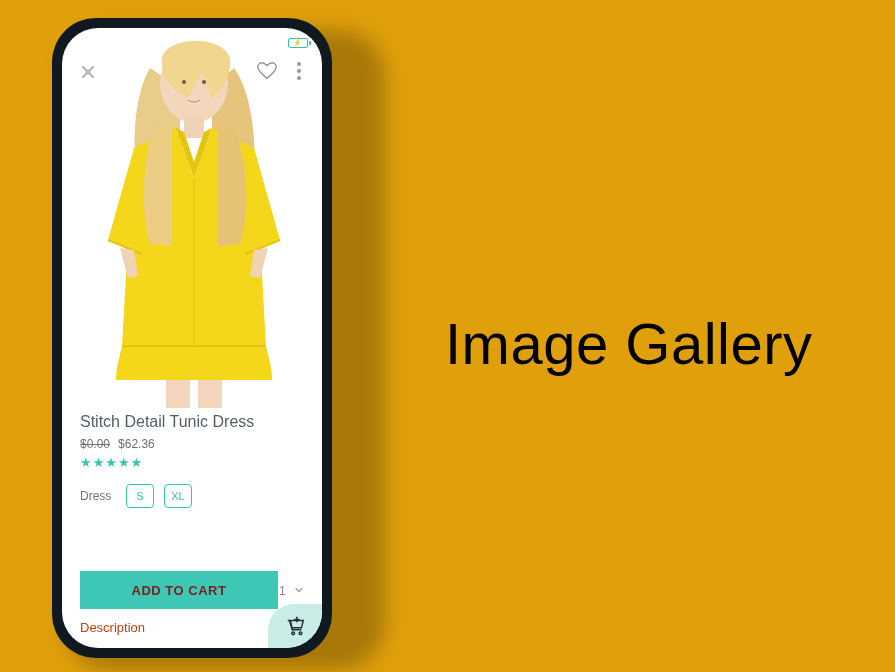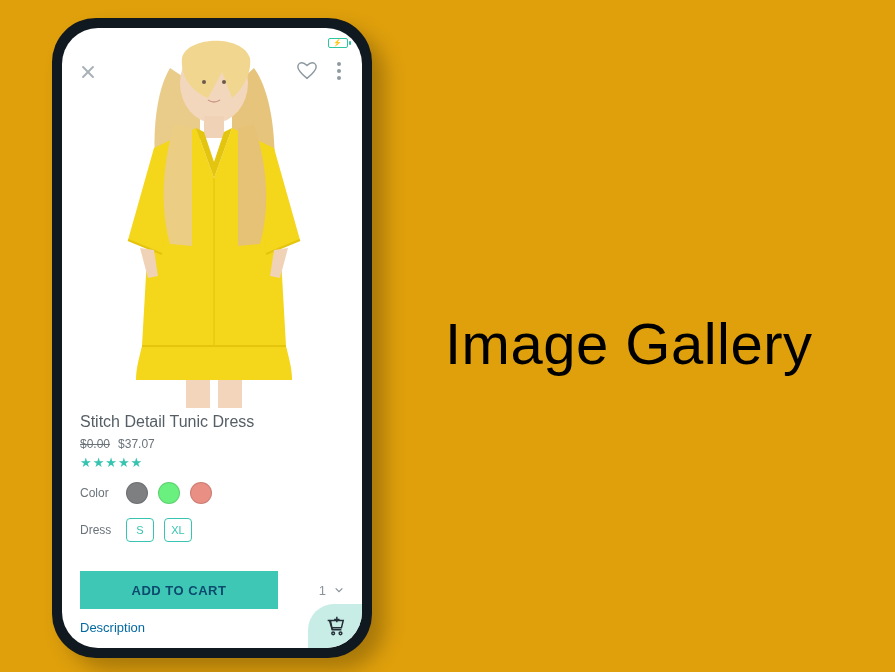--- a/index.html
+++ b/index.html
@@ -30,21 +30,21 @@
     width: 320px;
     height: 640px;
     border-radius: 46px;
     background: rgba(0,0,0,0.25);
     filter: blur(10px);
   }
   .phone {
     position: absolute;
     left: 52px;
     top: 18px;
-    width: 320px;
+    width: 280px;
     height: 640px;
     border-radius: 44px;
     background: #101820;
     padding: 10px;
   }
   .screen {
     width: 100%;
     height: 100%;
     border-radius: 36px;
     background: #ffffff;
@@ -222,21 +222,21 @@
     left: 18px; right: 18px;
     top: 543px;
     height: 38px;
     display: flex;
     align-items: center;
   }
   .addtocart {
     flex: 0 0 198px;
     height: 38px;
     background: #3fc7b5;
-    color: #0c4a6e;
+    color: #7f1d1d;
     font-size: 13px;
     font-weight: 700;
     letter-spacing: 0.5px;
     display: flex;
     align-items: center;
     justify-content: center;
     cursor: pointer;
   }
   .qty {
     margin-left: auto;
@@ -255,21 +255,21 @@
     position: absolute;
     left: 0; right: 0;
     bottom: 0;
     height: 34px;
   }
   .desc-label {
     position: absolute;
     left: 18px;
     top: 6px;
     font-size: 13px;
-    color: #0369a1;
+    color: #c2410c;
   }
   .cart-fab {
     position: absolute;
     right: 0;
     bottom: 0;
     width: 54px;
     height: 44px;
     background: #c8ece6;
     border-top-left-radius: 26px;
     display: flex;
@@ -345,30 +345,24 @@
 
         <circle cx="112" cy="54" r="2" fill="#6b5a4a"></circle>
         <circle cx="132" cy="54" r="2" fill="#6b5a4a"></circle>
         <path d="M116 72 Q122 76 128 72" stroke="#c98" stroke-width="1.5" fill="none"></path>
       </svg>
     </div>
 
     <div class="details">
       <div class="ptitle">Stitch Detail Tunic Dress</div>
       <div class="price-row">
-        <span class="old">$0.00</span><span>$37.07</span>
+        <span class="old">$0.00</span><span>$62.36</span>
       </div>
       <div class="stars">★★★★★</div>
 
-      <div class="opt-row">
-        <div class="opt-label">Color</div>
-        <div class="swatch sw-gray"></div>
-        <div class="swatch sw-green"></div>
-        <div class="swatch sw-pink"></div>
-      </div>
 
       <div class="opt-row size-row">
         <div class="opt-label">Dress</div>
         <div class="size-btn">S</div>
         <div class="size-btn">XL</div>
       </div>
     </div>
 
     <div class="cart-row">
       <div class="addtocart">ADD TO CART</div>

